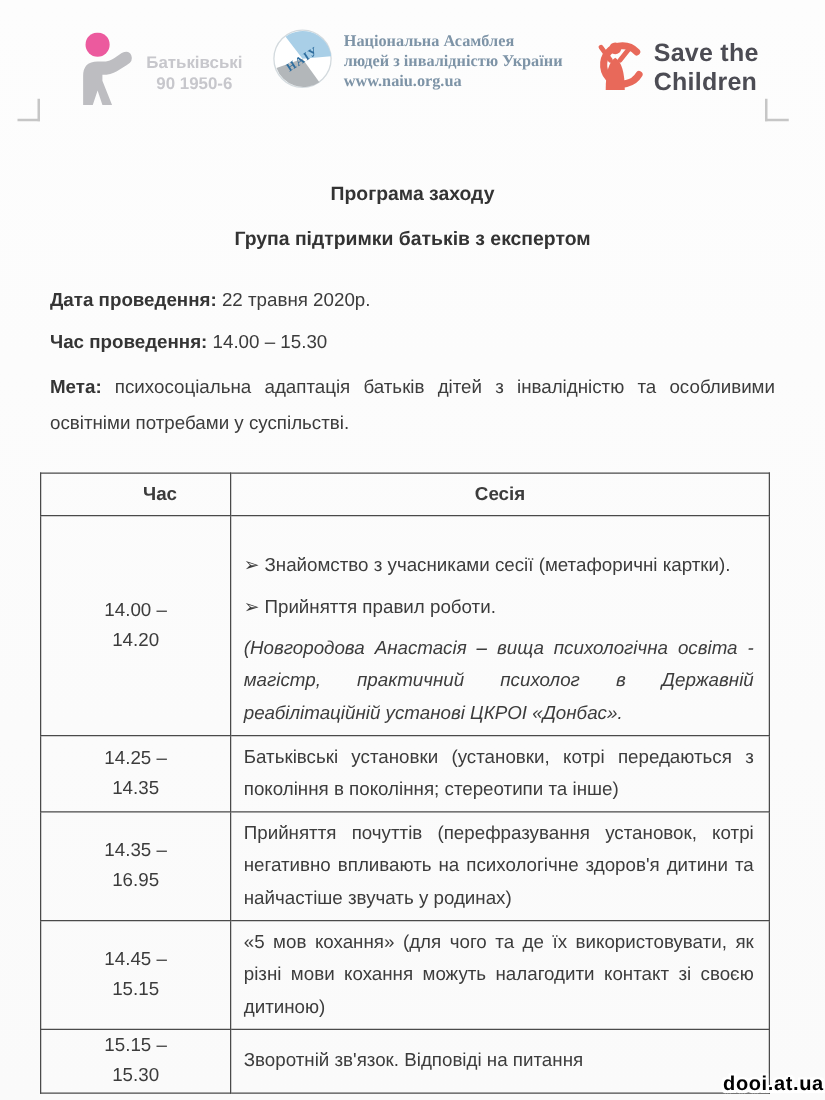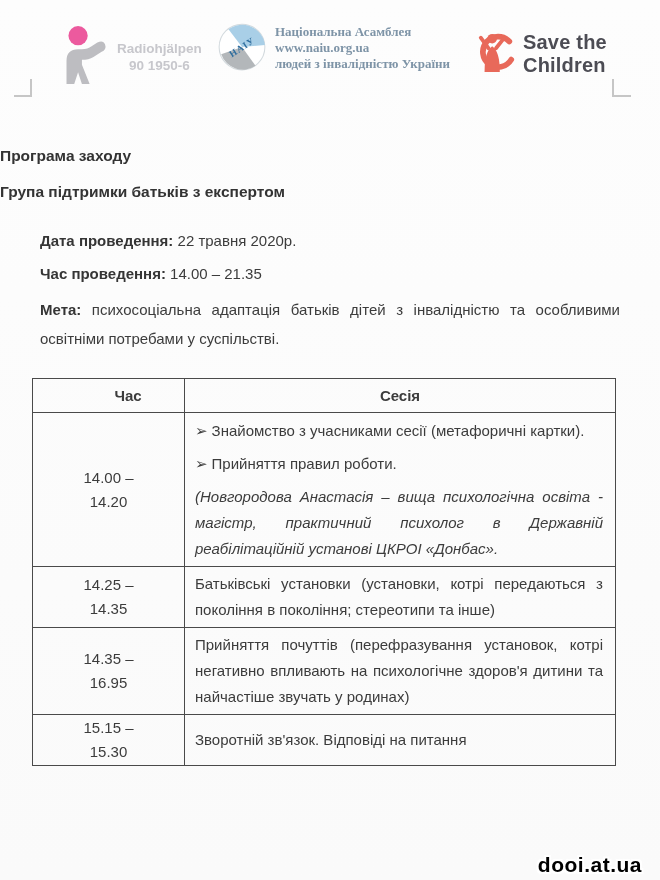--- a/index.html
+++ b/index.html
@@ -21,81 +21,81 @@
   .logo-stc{position:absolute;left:476px;top:30px;display:flex;gap:7px;align-items:center;}
   .stc-text{color:#4c4c54;font-size:20px;font-weight:700;letter-spacing:.2px;}
 
   
   .mark-left{position:absolute;left:14px;top:79px;width:16px;height:16px;
     border-right:2px solid #c6c6c6;border-bottom:2px solid #c6c6c6;}
   .mark-right{position:absolute;left:612px;top:79px;width:17px;height:16px;
     border-left:2px solid #c6c6c6;border-bottom:2px solid #c6c6c6;}
 
   
-  .titles{position:absolute;top:147px;left:0;right:0;}
+  .titles{position:absolute;top:147px;left:0;right:0;text-align:center;}
   .titles div{font-size:15.5px;font-weight:700;color:#333;margin-bottom:18px;}
 
   
   .details{position:absolute;top:231px;left:40px;right:40px;}
   .details p{margin:0 0 14px;font-size:15px;line-height:19px;color:#3c3c3c;}
   .details b{font-weight:700;color:#353535;}
   .details p.goal{text-align:justify;line-height:29px;margin-top:-2px;}
 
   
   table.schedule{position:absolute;top:378px;left:32px;width:584px;
     border-collapse:collapse;font-size:15px;color:#3c3c3c;table-layout:fixed;}
   .schedule th,.schedule td{border:1px solid #4a4a4a;}
   .schedule th{height:31px;font-weight:700;font-size:15px;text-align:center;}
   th.col-time{width:110px;padding-left:40px;}
   td.time-cell{text-align:center;white-space:pre-line;line-height:24px;vertical-align:middle;}
   td.session-cell{padding:4px 12px 4px 10px;text-align:justify;line-height:26px;vertical-align:middle;}
   tr.r0{height:144px;} tr.r1{height:52px;} tr.r2{height:52px;}
   tr.r3{height:77px;} tr.r4{height:77px;} tr.r5{height:50px;}
-  tr.r0 td.session-cell{vertical-align:top;padding-top:5px;}
+  tr.r0 td.session-cell{vertical-align:top;padding-top:27px;}
   .bullet-line{margin-bottom:7px;text-align:left;}
   .bullet{margin-right:4px;}
   .note{font-style:italic;margin-top:2px;}
 
   
-  .watermark{position:absolute;right:18px;bottom:3px;font-weight:700;font-size:21px;color:#000;
+  .watermark{position:absolute;right:1px;bottom:3px;font-weight:700;font-size:16px;color:#000;
     letter-spacing:.5px;
     text-shadow:-2px -2px 0 #fff,2px -2px 0 #fff,-2px 2px 0 #fff,2px 2px 0 #fff,
       -2px 0 0 #fff,2px 0 0 #fff,0 -2px 0 #fff,0 2px 0 #fff;}
 </style>
 </head>
 <body>
 
 <div class="page">
 
   <div class="logo-radio">
     <span>
       <svg width="54" height="58" viewBox="0 0 56 60">
         <circle cx="26" cy="10" r="10" fill="#ec5a9e"></circle>
         <path d="M14 60 L14 36 Q14 24 26 24 L30 24 Q36 24 40 21 L46 17 Q52 14 54 19 Q56 24 50 27 L42 32 Q37 35 30 35 L30 40 L38 60 L30 60 L26 48 L22 60 Z" fill="#bdbdc1"></path>
       </svg>
     </span>
     <div class="radio-text">
-      <div>Radiohjälpen</div>
+      <div>Батьківські</div>
       <div>90 1950-6</div>
     </div>
   </div>
 
   <div class="logo-naiu">
     <span>
       <svg width="48" height="52" viewBox="0 0 46 50">
         <circle cx="23" cy="26" r="22" fill="#ffffff" stroke="#d3dade" stroke-width="1"></circle>
         <path d="M10 9 A22 22 0 0 1 45 24 L23 26 Z" fill="#a9cfe7"></path>
         <path d="M3 33 A22 22 0 0 0 36 44 L23 26 Z" fill="#b3b7ba"></path>
         <text x="23" y="29" transform="rotate(-33 23 26)" text-anchor="middle" font-family="Liberation Serif, serif" font-size="9" font-weight="bold" fill="#2e6d9e" letter-spacing="1">НАІУ</text>
       </svg>
     </span>
     <div class="naiu-text">
       <div>Національна Асамблея</div>
+      <div>людей з інвалідністю України</div>
       <div>www.naiu.org.ua</div>
-      <div>людей з інвалідністю України</div>
     </div>
   </div>
 
   <div class="logo-stc">
     <span>
       <svg width="40" height="44" viewBox="0 0 42 46">
         <path d="M35 12 A16 16 0 1 0 37 31" stroke="#e8695a" stroke-width="6" fill="none" stroke-linecap="round"></path>
         <circle cx="17" cy="9" r="5" fill="#e8695a"></circle>
         <path d="M9 44 Q9 22 17 17 Q25 22 25 44 Z" fill="#e8695a"></path>
         <path d="M13 19 L5 8" stroke="#e8695a" stroke-width="4" stroke-linecap="round"></path>
@@ -108,21 +108,21 @@
   <div class="mark-left"></div>
   <div class="mark-right"></div>
 
   <div class="titles">
     <div>Програма заходу</div>
     <div>Група підтримки батьків з експертом</div>
   </div>
 
   <div class="details">
     <p><b>Дата проведення:</b><span> 22 травня 2020р.</span></p>
-    <p><b>Час проведення:</b><span> 14.00 – 21.35</span></p>
+    <p><b>Час проведення:</b><span> 14.00 – 15.30</span></p>
     <p class="goal"><b>Мета:</b><span> психосоціальна адаптація батьків дітей з інвалідністю та особливими освітніми потребами у суспільстві.</span></p>
   </div>
 
   <table class="schedule">
     <thead>
       <tr>
         <th class="col-time">Час</th>
         <th class="col-session">Сесія</th>
       </tr>
     </thead>
@@ -143,20 +143,27 @@
             <div>Батьківські установки (установки, котрі передаються з покоління в покоління; стереотипи та інше)</div>
           </td>
         </tr>
         <tr class="r3">
           <td class="time-cell">14.35 –
 16.95</td>
           <td class="session-cell">
             <div>Прийняття почуттів (перефразування установок, котрі негативно впливають на психологічне здоров'я дитини та найчастіше звучать у родинах)</div>
           </td>
         </tr>
+        <tr class="r4">
+          <td class="time-cell">14.45 –
+15.15</td>
+          <td class="session-cell">
+            <div>«5 мов кохання» (для чого та де їх використовувати, як різні мови кохання можуть налагодити контакт зі своєю дитиною)</div>
+          </td>
+        </tr>
         <tr class="r5">
           <td class="time-cell">15.15 –
 15.30</td>
           <td class="session-cell">
             <div>Зворотній зв'язок. Відповіді на питання</div>
           </td>
         </tr>
       </tbody>
   </table>
 

